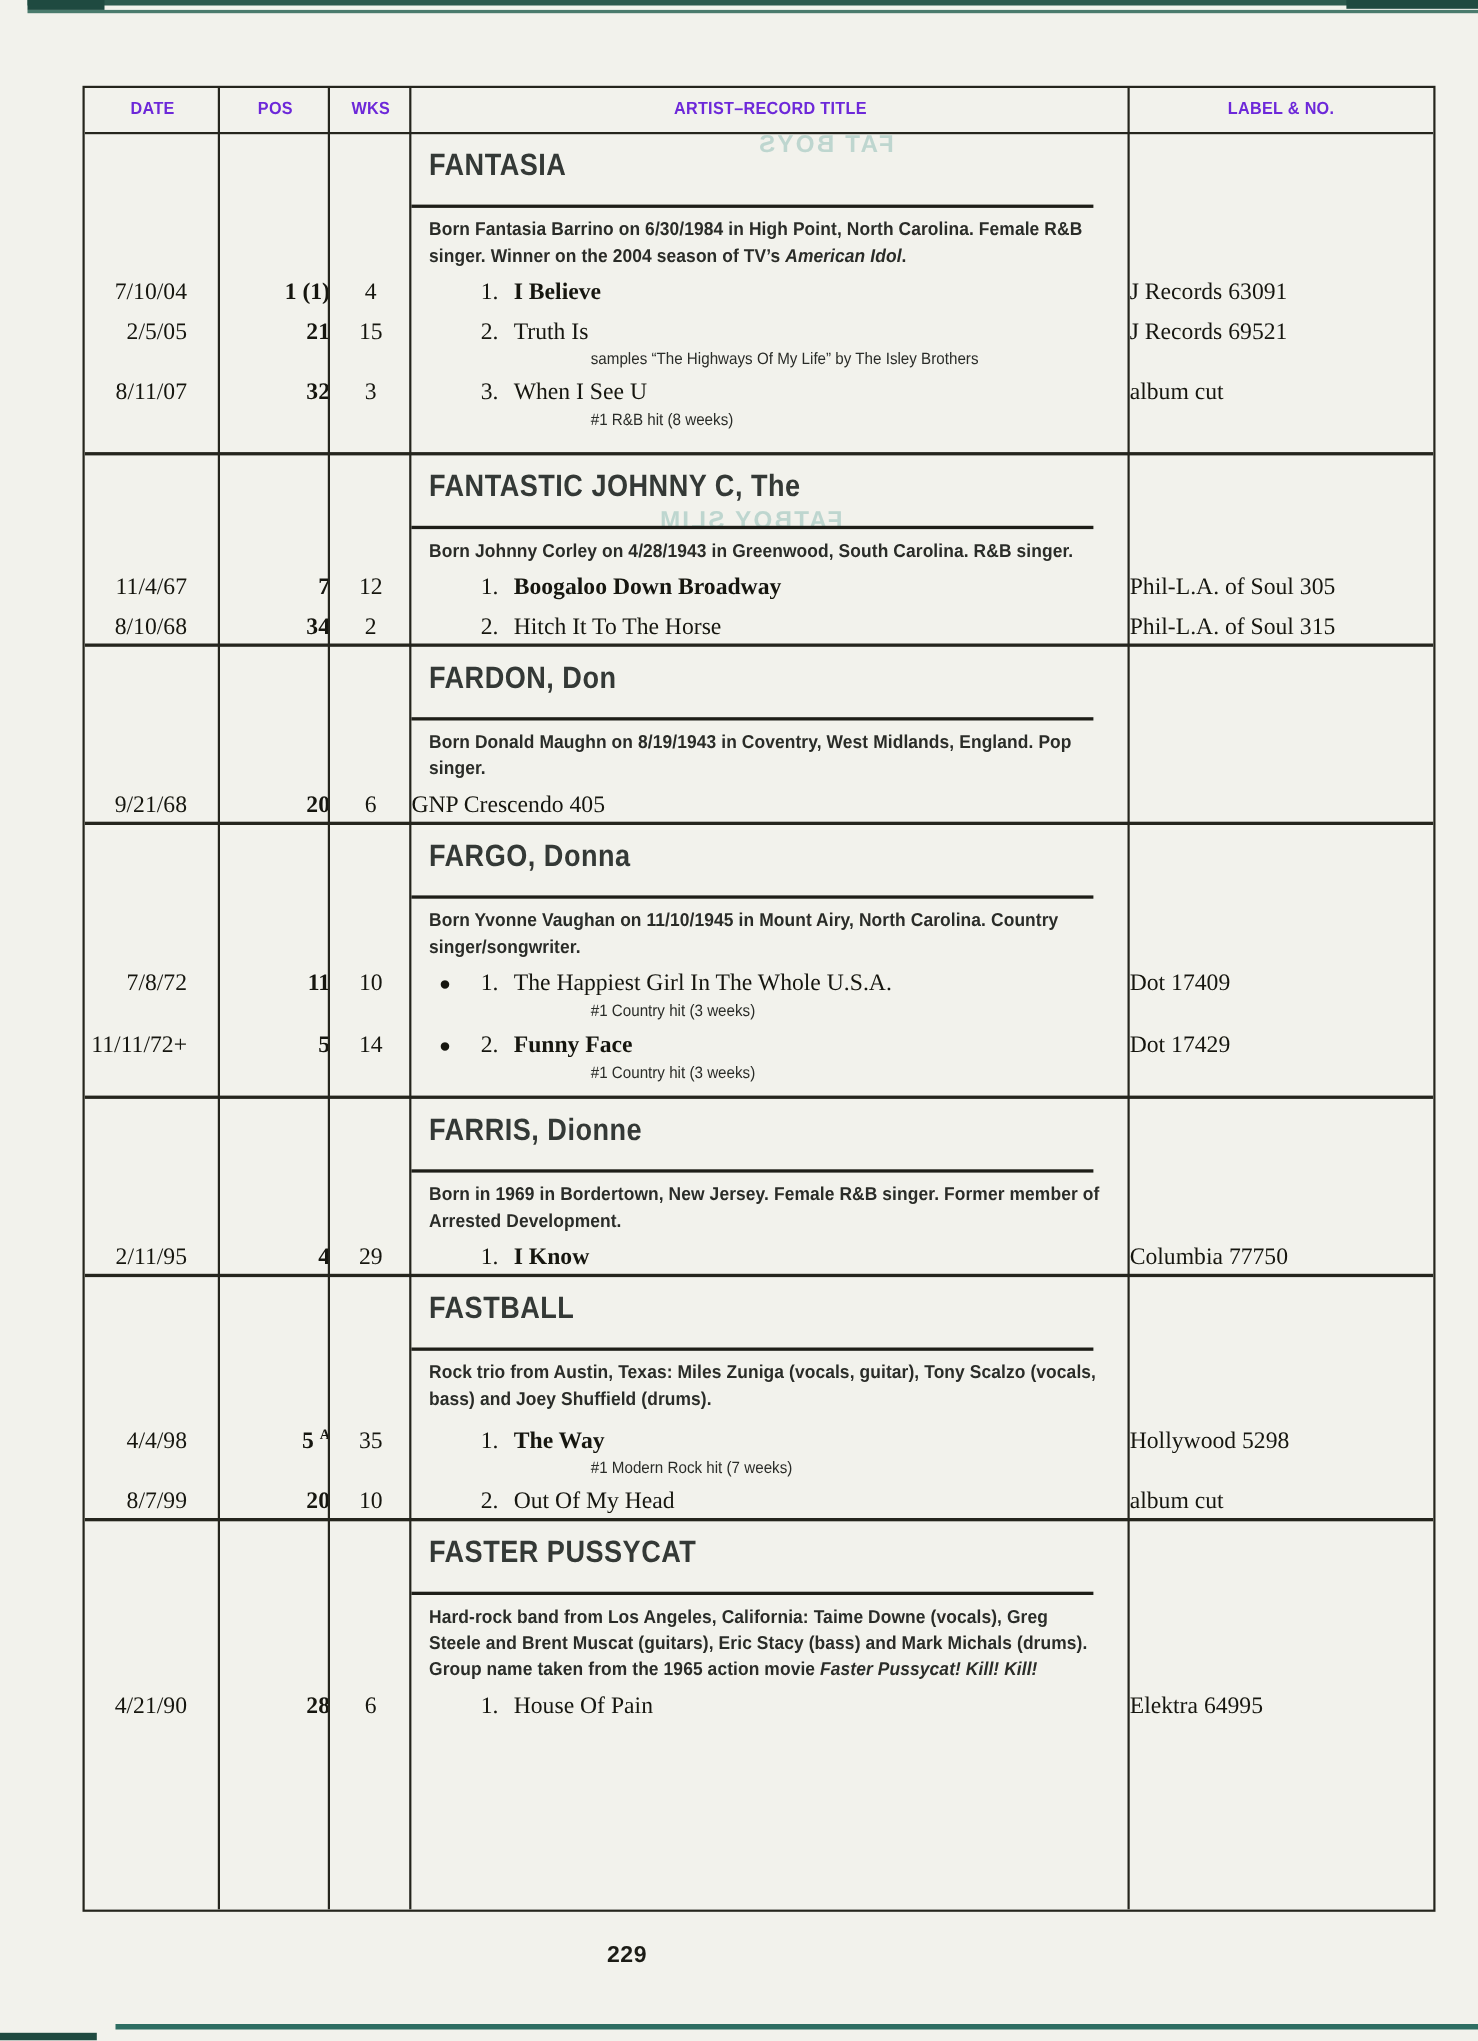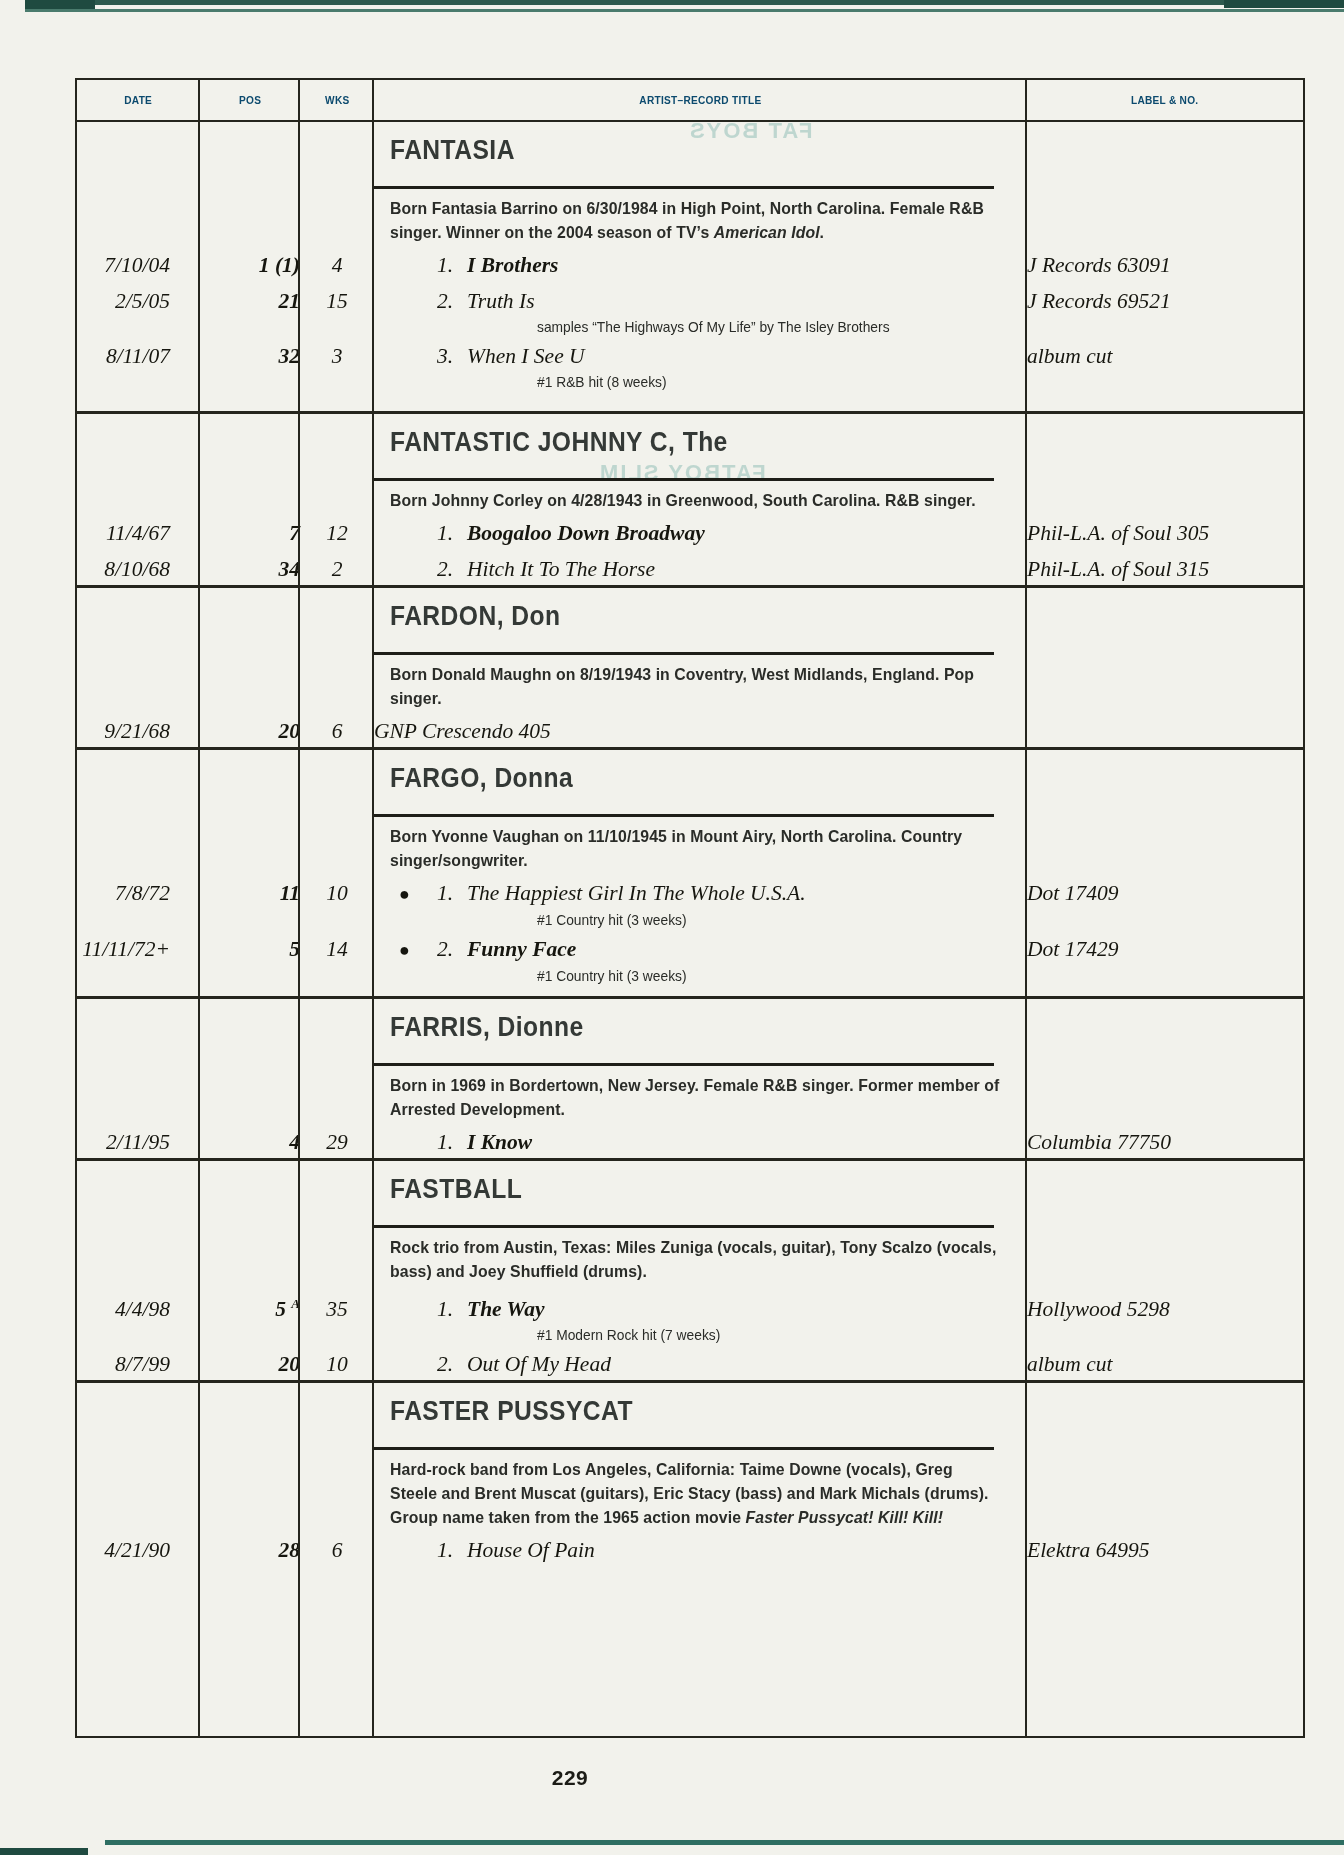--- a/index.html
+++ b/index.html
@@ -35,21 +35,21 @@
   .vline { position:absolute; top:0; bottom:0; width:2px; background:#25251d; z-index:5; }
   .v1 { left:121px; } .v2 { left:221px; } .v3 { left:295px; } .v4 { left:948px; }
 
   .grid-cols {
     display:grid; grid-template-columns:123px 100px 74px 653px 1fr;
   }
   .thead {
     height:40px; align-items:center;
     border-bottom:2.5px solid #25251d;
   }
-  .th { text-align:center; font-weight:bold; font-size:11px; color:#0c4a6e; }
+  .th { text-align:center; font-weight:bold; font-size:16px; color:#6d28d9; }
   .th-inner { display:inline-block; transform:scaleX(.92); letter-spacing:.3px; white-space:nowrap; }
 
   .section { position:relative; box-sizing:border-box; }
   .section + .section { border-top:3px solid #25251d; }
   .s1 { min-height:289px; } .s2 { min-height:172px; } .s3 { min-height:160px; }
   .s4 { min-height:249px; } .s5 { min-height:162px; } .s6 { min-height:222px; }
   .s7 { min-height:345px; }
 
   .artist-head {
     margin-left:297px; width:620px; box-sizing:border-box;
@@ -65,21 +65,21 @@
   .bio-inner {
     display:inline-block; transform:scaleX(.93); transform-origin:left top;
     font-size:17px; line-height:24px; color:#2a2c28; letter-spacing:.1px;
   }
   .bl { display:block; white-space:nowrap; }
   .bio-inner i { font-style:italic; }
 
   .entry {
     align-items:baseline; margin-top:4px;
     font-family:"Liberation Serif", serif;
-    font-size:21.5px; color:#16160f; line-height:32px;font-style:italic;
+    font-size:21.5px; color:#16160f; line-height:32px;
   }
   .c.date { text-align:right; padding-right:30px; }
   .c.pos  { text-align:right; font-weight:bold; }
   .c.pos sup { font-size:13px; }
   .c.wks  { text-align:center; }
   .c.ttl  { padding-left:25px; }
   .blt { display:inline-block; width:38px; font-size:18px; }
   .num { display:inline-block; width:30px; }
   .title.bold { font-weight:bold; }
   .c.lbl { }
@@ -129,21 +129,21 @@
     <div class="bio">
       <span class="bio-inner">
         <span class="bl"><span>Born Fantasia Barrino on 6/30/1984 in High Point, North Carolina. Female R&amp;B</span></span>
         <span class="bl"><span>singer. Winner on the 2004 season of TV’s </span><i>American Idol</i><span>.</span></span>
       </span>
     </div>
     <div class="entry grid-cols">
       <div class="c date">7/10/04</div>
       <div class="c pos">1 (1)</div>
       <div class="c wks">4</div>
-      <div class="c ttl"><span class="blt"></span><span class="num">1.</span><span class="title bold">I Brothers</span></div>
+      <div class="c ttl"><span class="blt"></span><span class="num">1.</span><span class="title bold">I Believe</span></div>
       <div class="c lbl">J Records 63091</div>
     </div>
     <div class="entry grid-cols">
       <div class="c date">2/5/05</div>
       <div class="c pos">21</div>
       <div class="c wks">15</div>
       <div class="c ttl"><span class="blt"></span><span class="num">2.</span><span class="title">Truth Is</span></div>
       <div class="c lbl">J Records 69521</div>
     </div>
     <div class="note"><span class="note-inner">samples “The Highways Of My Life” by The Isley Brothers</span></div>

